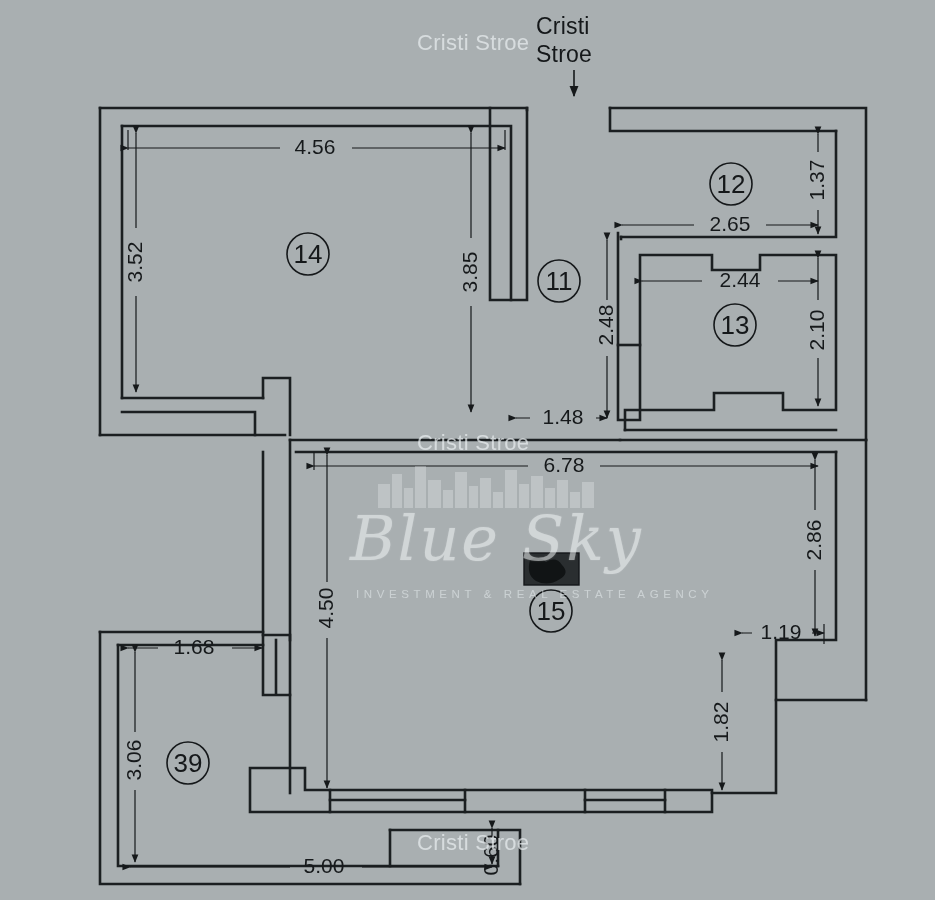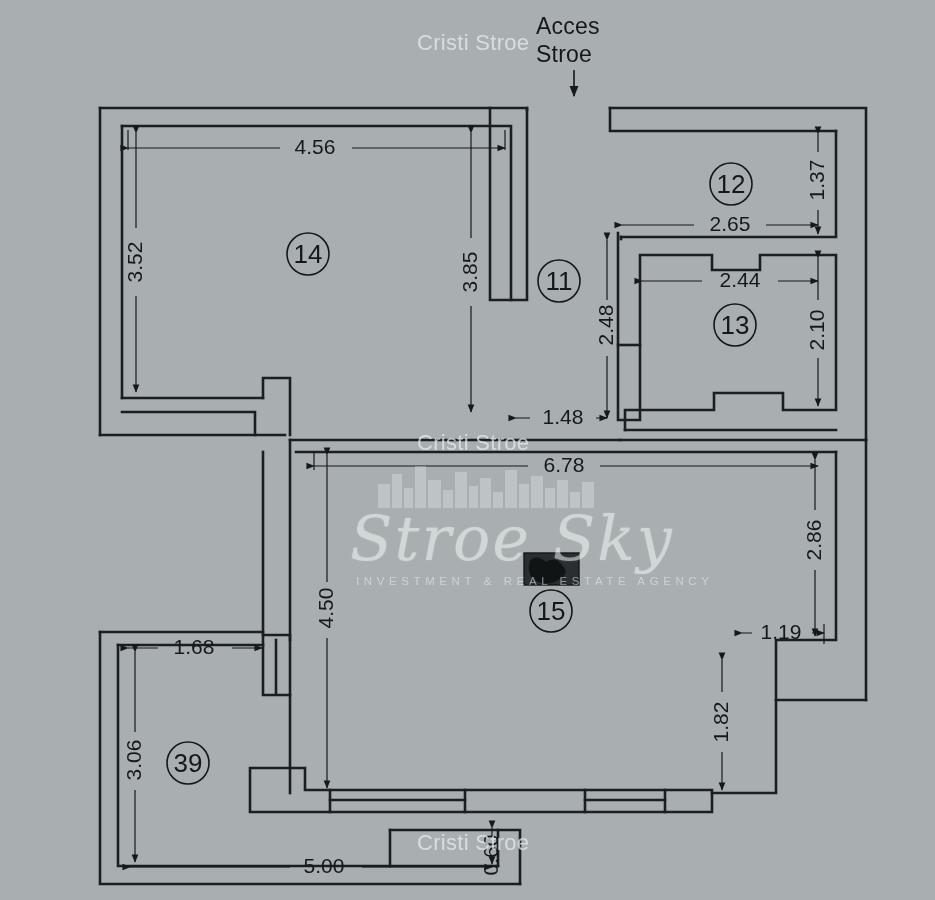--- a/index.html
+++ b/index.html
@@ -44,21 +44,21 @@
     color:#f2f6f7;
     letter-spacing:2px;
     line-height:1;
     text-shadow:0 0 2px rgba(255,255,255,.35);
   }
   .wm-logo .sub{
     font-family:"Liberation Sans", sans-serif;
     font-size:11.5px;
     letter-spacing:4.6px;
     color:#e8eef0;
-    margin-top:5px;
+    margin-top:18px;
     margin-left:6px;
   }
 </style>
 </head>
 <body>
 
 <svg id="plan" viewBox="0 0 935 900" xmlns="http://www.w3.org/2000/svg">
 
   <g fill="none" stroke="#1b1f21" stroke-width="2.6" stroke-linejoin="miter" stroke-linecap="square">
 
@@ -225,21 +225,21 @@
       <text x="324" y="867" text-anchor="middle" dominant-baseline="middle" font-family="&quot;Liberation Sans&quot;, sans-serif" font-size="21" fill="#16191b">5.00</text>
       <text x="492" y="855" text-anchor="middle" dominant-baseline="middle" font-family="&quot;Liberation Sans&quot;, sans-serif" font-size="21" fill="#16191b" transform="rotate(-90 492 855)">0.60</text>
     </g>
 
   <g>
     <rect x="524" y="553" width="55" height="32" fill="#2a2e30" stroke="#15181a" stroke-width="1.4"></rect>
     <path d="M530,560 q8,-6 16,2 q10,-6 16,3 q8,8 -2,14 q-12,8 -24,2 q-10,-6 -6,-21 z" fill="#111415"></path>
   </g>
 </svg>
 
-<div class="hdr" style="left:536px;top:12px;"><span>Acces</span></div>
+<div class="hdr" style="left:536px;top:12px;"><span>Cristi</span></div>
 <div class="hdr" style="left:536px;top:40px;"><span>Stroe</span></div>
 
 <div class="wm" style="left:417px;top:30px;">Cristi Stroe</div>
 <div class="wm" style="left:417px;top:430px;">Cristi Stroe</div>
 <div class="wm" style="left:417px;top:830px;">Cristi Stroe</div>
 
 <div class="wm-logo" style="left:350px;top:462px;">
   <svg width="250" height="46" viewBox="0 0 250 46" style="display:block;opacity:.55;margin-left:18px;">
     <g fill="#eef3f4">
       <rect x="10" y="22" width="12" height="24"></rect>
@@ -254,15 +254,15 @@
       <rect x="125" y="30" width="10" height="16"></rect>
       <rect x="137" y="8" width="12" height="38"></rect>
       <rect x="151" y="22" width="10" height="24"></rect>
       <rect x="163" y="14" width="12" height="32"></rect>
       <rect x="177" y="26" width="10" height="20"></rect>
       <rect x="189" y="18" width="11" height="28"></rect>
       <rect x="202" y="30" width="10" height="16"></rect>
       <rect x="214" y="20" width="12" height="26"></rect>
     </g>
   </svg>
-  <div class="script">Stroe Sky</div>
+  <div class="script">Blue Sky</div>
   <div class="sub">INVESTMENT &amp; REAL ESTATE AGENCY</div>
 </div>
 
 </body></html>

